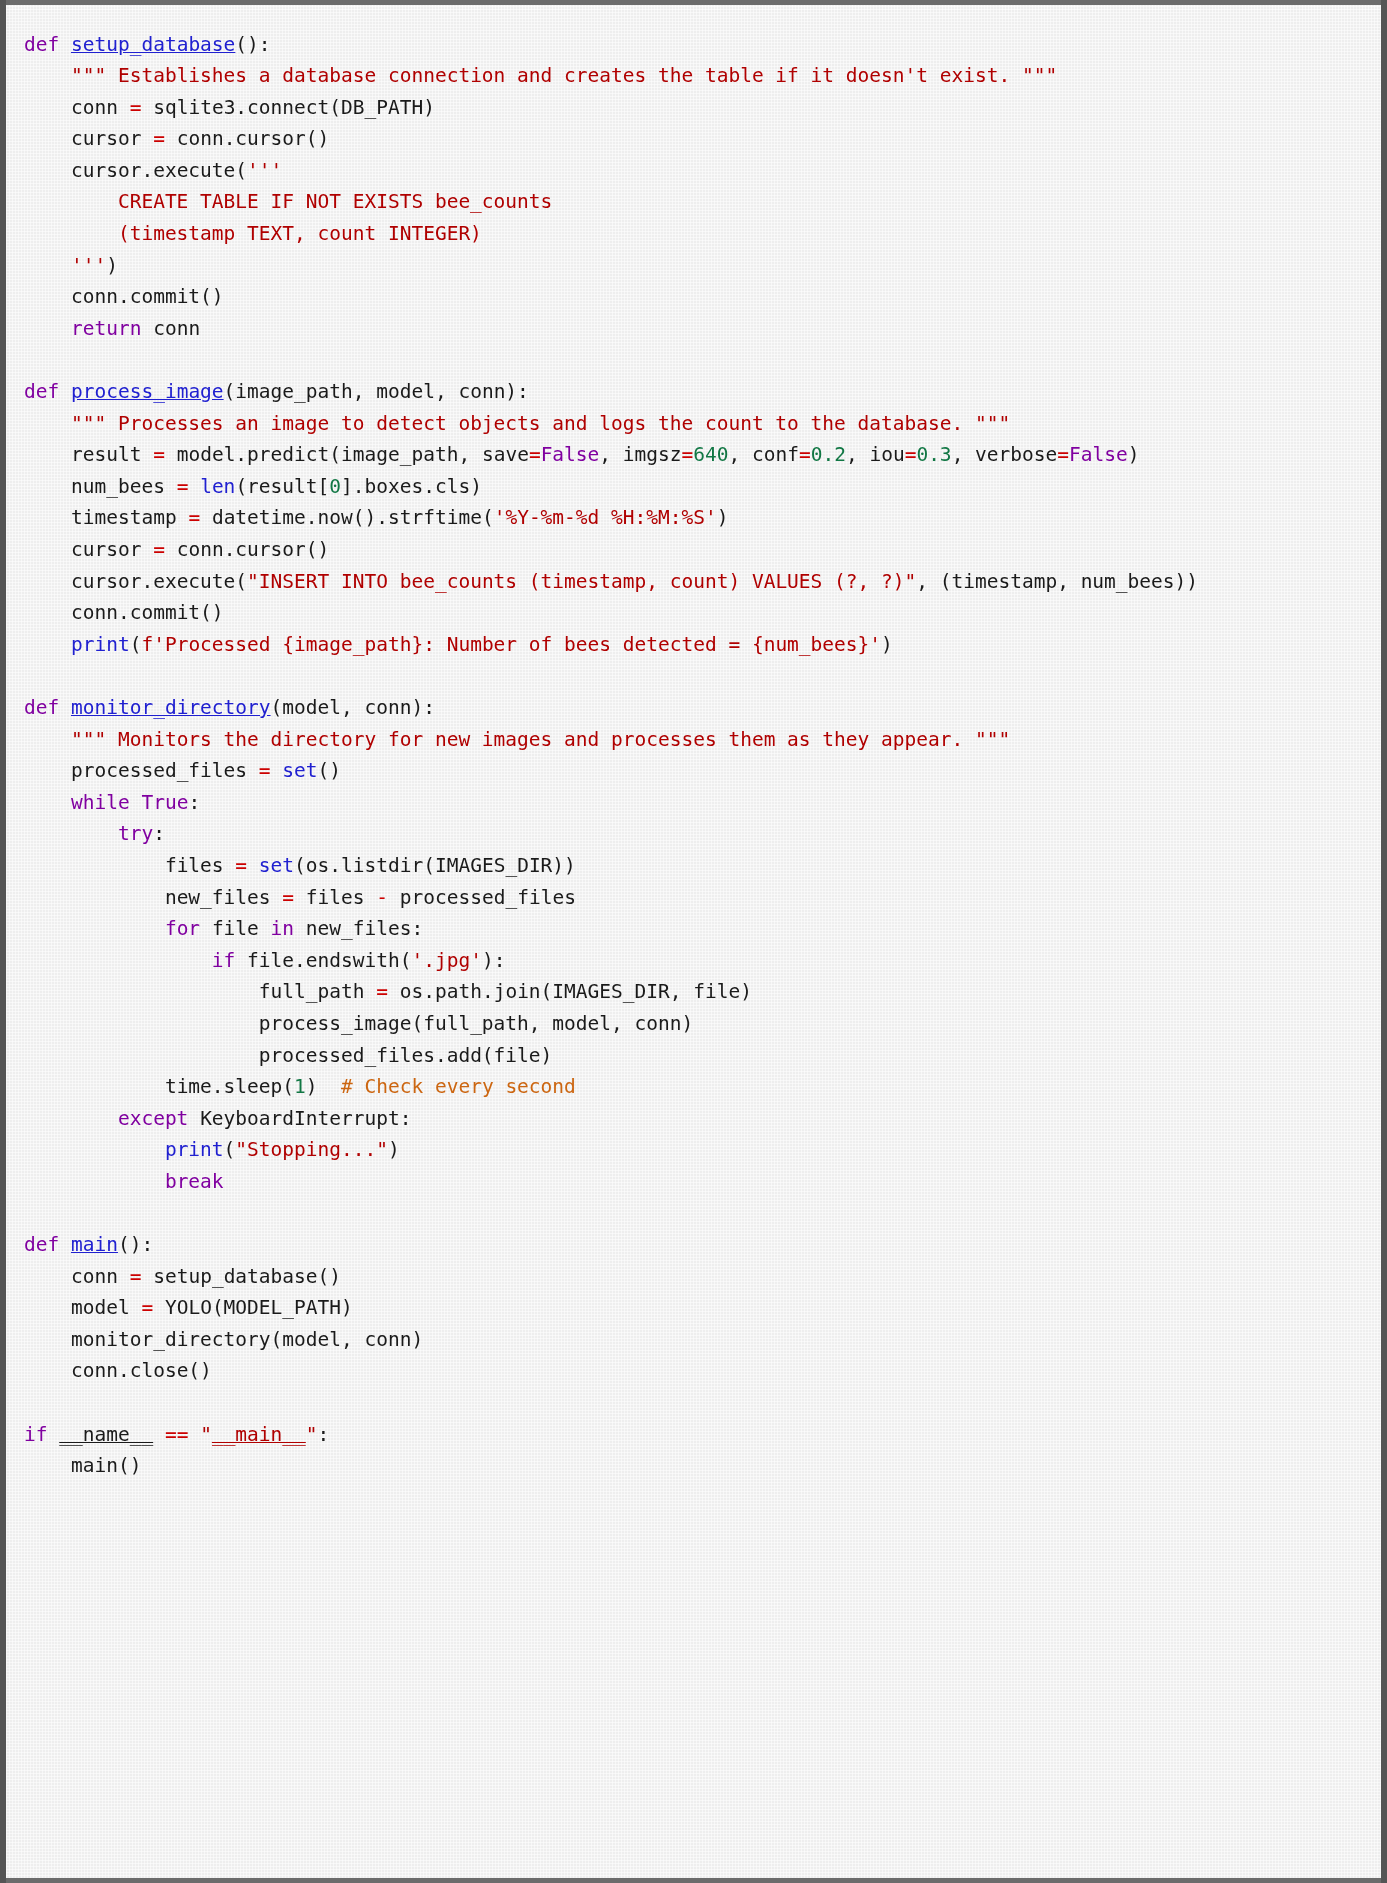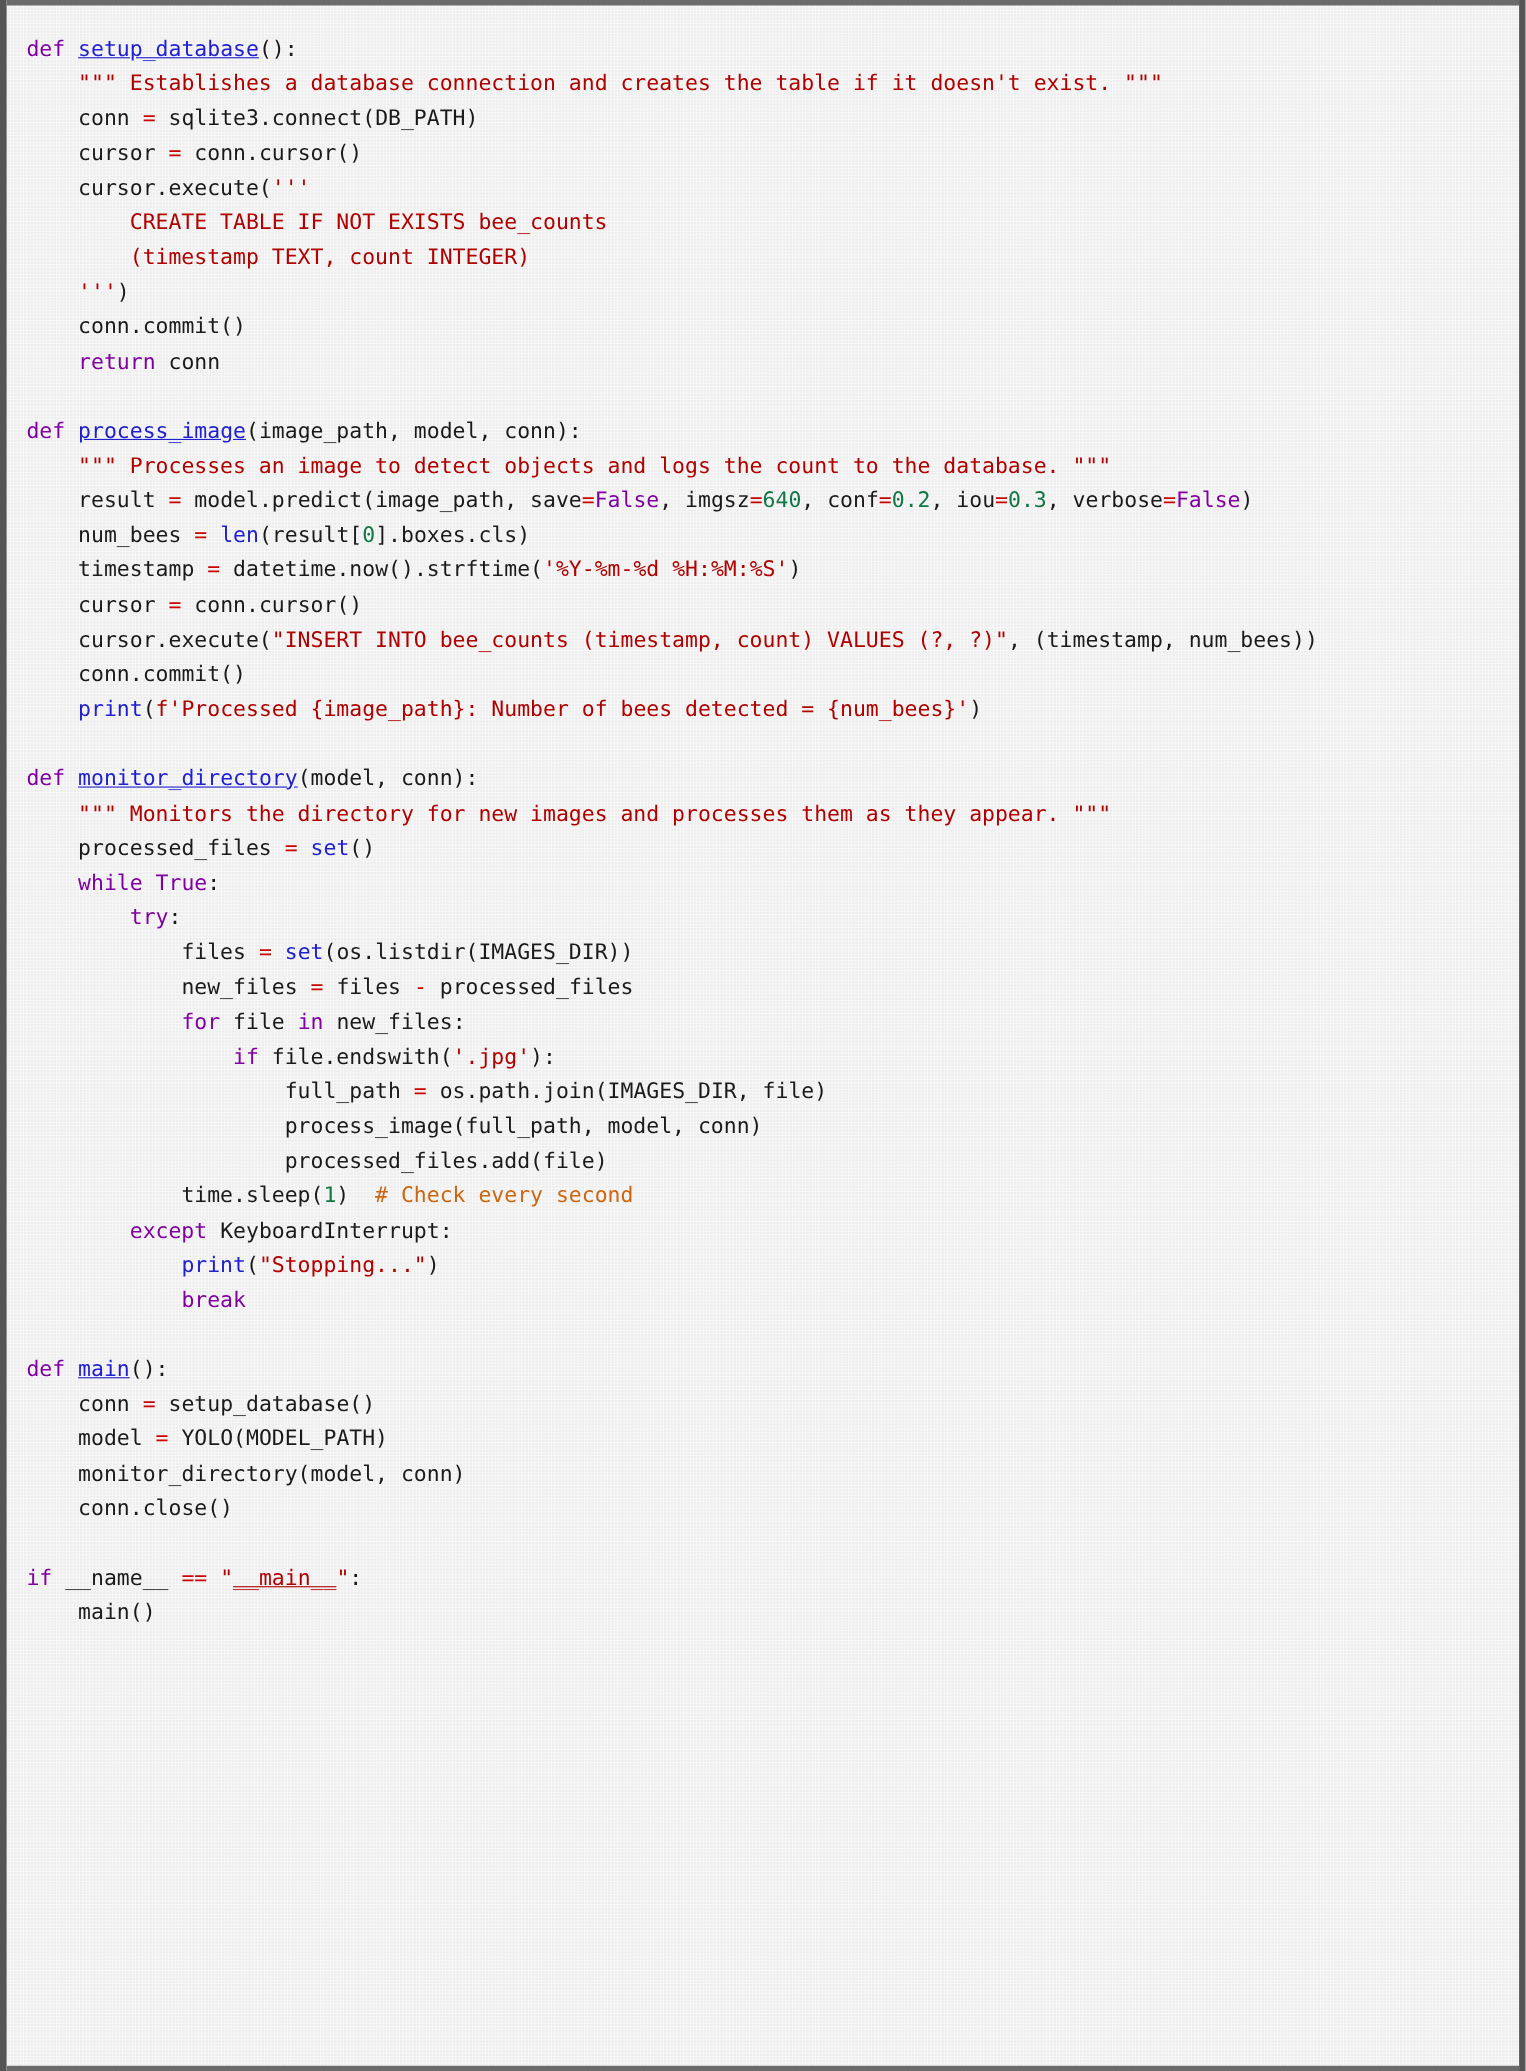--- a/index.html
+++ b/index.html
@@ -54,21 +54,21 @@
 
   
   .kw   { color: #8000a0; }          
   .fn   { color: #2020d0; text-decoration: underline; }  
   .bi   { color: #2020d0; }          
   .str  { color: #b00000; }          
   .num  { color: #117744; }          
   .op   { color: #cc0000; }          
   .cm   { color: #cc6611; }          
   .dun  { color: #b00000; text-decoration: underline; }  
-  .nm   { color: #1a1a1a; }  
+  .nm   { color: #1a1a1a; text-decoration: underline; }  
   .pl   { color: #1a1a1a; }          
 </style>
 </head>
 <body>
 
 <div id="code-page" style="background-color: rgb(238, 238, 238);">
   <pre id="code-block"><span class="ln"><span class="kw" style="color: rgb(128, 0, 160);">def</span> <span class="fn" style="color: rgb(32, 32, 208);">setup_database</span><span class="pl" style="color: rgb(26, 26, 26);">():</span></span><span class="ln">    <span class="str" style="color: rgb(176, 0, 0);">""" Establishes a database connection and creates the table if it doesn't exist. """</span></span><span class="ln">    <span class="pl" style="color: rgb(26, 26, 26);">conn</span> <span class="op" style="color: rgb(204, 0, 0);">=</span> <span class="pl" style="color: rgb(26, 26, 26);">sqlite3.connect(DB_PATH)</span></span><span class="ln">    <span class="pl" style="color: rgb(26, 26, 26);">cursor</span> <span class="op" style="color: rgb(204, 0, 0);">=</span> <span class="pl" style="color: rgb(26, 26, 26);">conn.cursor()</span></span><span class="ln">    <span class="pl" style="color: rgb(26, 26, 26);">cursor.execute(</span><span class="str" style="color: rgb(176, 0, 0);">'''</span></span><span class="ln"><span class="str" style="color: rgb(176, 0, 0);">        CREATE TABLE IF NOT EXISTS bee_counts</span></span><span class="ln"><span class="str" style="color: rgb(176, 0, 0);">        (timestamp TEXT, count INTEGER)</span></span><span class="ln">    <span class="str" style="color: rgb(176, 0, 0);">'''</span><span class="pl" style="color: rgb(26, 26, 26);">)</span></span><span class="ln">    <span class="pl" style="color: rgb(26, 26, 26);">conn.commit()</span></span><span class="ln">    <span class="kw" style="color: rgb(128, 0, 160);">return</span> <span class="pl" style="color: rgb(26, 26, 26);">conn</span></span><span class="ln"> </span><span class="ln"><span class="kw" style="color: rgb(128, 0, 160);">def</span> <span class="fn" style="color: rgb(32, 32, 208);">process_image</span><span class="pl" style="color: rgb(26, 26, 26);">(image_path, model, conn):</span></span><span class="ln">    <span class="str" style="color: rgb(176, 0, 0);">""" Processes an image to detect objects and logs the count to the database. """</span></span><span class="ln">    <span class="pl" style="color: rgb(26, 26, 26);">result</span> <span class="op" style="color: rgb(204, 0, 0);">=</span> <span class="pl" style="color: rgb(26, 26, 26);">model.predict(image_path, save</span><span class="op" style="color: rgb(204, 0, 0);">=</span><span class="kw" style="color: rgb(128, 0, 160);">False</span><span class="pl" style="color: rgb(26, 26, 26);">, imgsz</span><span class="op" style="color: rgb(204, 0, 0);">=</span><span class="num" style="color: rgb(17, 119, 68);">640</span><span class="pl" style="color: rgb(26, 26, 26);">, conf</span><span class="op" style="color: rgb(204, 0, 0);">=</span><span class="num" style="color: rgb(17, 119, 68);">0.2</span><span class="pl" style="color: rgb(26, 26, 26);">, iou</span><span class="op" style="color: rgb(204, 0, 0);">=</span><span class="num" style="color: rgb(17, 119, 68);">0.3</span><span class="pl" style="color: rgb(26, 26, 26);">, verbose</span><span class="op" style="color: rgb(204, 0, 0);">=</span><span class="kw" style="color: rgb(128, 0, 160);">False</span><span class="pl" style="color: rgb(26, 26, 26);">)</span></span><span class="ln">    <span class="pl" style="color: rgb(26, 26, 26);">num_bees</span> <span class="op" style="color: rgb(204, 0, 0);">=</span> <span class="bi" style="color: rgb(32, 32, 208);">len</span><span class="pl" style="color: rgb(26, 26, 26);">(result[</span><span class="num" style="color: rgb(17, 119, 68);">0</span><span class="pl" style="color: rgb(26, 26, 26);">].boxes.cls)</span></span><span class="ln">    <span class="pl" style="color: rgb(26, 26, 26);">timestamp</span> <span class="op" style="color: rgb(204, 0, 0);">=</span> <span class="pl" style="color: rgb(26, 26, 26);">datetime.now().strftime(</span><span class="str" style="color: rgb(176, 0, 0);">'%Y-%m-%d %H:%M:%S'</span><span class="pl" style="color: rgb(26, 26, 26);">)</span></span><span class="ln">    <span class="pl" style="color: rgb(26, 26, 26);">cursor</span> <span class="op" style="color: rgb(204, 0, 0);">=</span> <span class="pl" style="color: rgb(26, 26, 26);">conn.cursor()</span></span><span class="ln">    <span class="pl" style="color: rgb(26, 26, 26);">cursor.execute(</span><span class="str" style="color: rgb(176, 0, 0);">"INSERT INTO bee_counts (timestamp, count) VALUES (?, ?)"</span><span class="pl" style="color: rgb(26, 26, 26);">, (timestamp, num_bees))</span></span><span class="ln">    <span class="pl" style="color: rgb(26, 26, 26);">conn.commit()</span></span><span class="ln">    <span class="bi" style="color: rgb(32, 32, 208);">print</span><span class="pl" style="color: rgb(26, 26, 26);">(</span><span class="str" style="color: rgb(176, 0, 0);">f'Processed {image_path}: Number of bees detected = {num_bees}'</span><span class="pl" style="color: rgb(26, 26, 26);">)</span></span><span class="ln"> </span><span class="ln"><span class="kw" style="color: rgb(128, 0, 160);">def</span> <span class="fn" style="color: rgb(32, 32, 208);">monitor_directory</span><span class="pl" style="color: rgb(26, 26, 26);">(model, conn):</span></span><span class="ln">    <span class="str" style="color: rgb(176, 0, 0);">""" Monitors the directory for new images and processes them as they appear. """</span></span><span class="ln">    <span class="pl" style="color: rgb(26, 26, 26);">processed_files</span> <span class="op" style="color: rgb(204, 0, 0);">=</span> <span class="bi" style="color: rgb(32, 32, 208);">set</span><span class="pl" style="color: rgb(26, 26, 26);">()</span></span><span class="ln">    <span class="kw" style="color: rgb(128, 0, 160);">while</span> <span class="kw" style="color: rgb(128, 0, 160);">True</span><span class="pl" style="color: rgb(26, 26, 26);">:</span></span><span class="ln">        <span class="kw" style="color: rgb(128, 0, 160);">try</span><span class="pl" style="color: rgb(26, 26, 26);">:</span></span><span class="ln">            <span class="pl" style="color: rgb(26, 26, 26);">files</span> <span class="op" style="color: rgb(204, 0, 0);">=</span> <span class="bi" style="color: rgb(32, 32, 208);">set</span><span class="pl" style="color: rgb(26, 26, 26);">(os.listdir(IMAGES_DIR))</span></span><span class="ln">            <span class="pl" style="color: rgb(26, 26, 26);">new_files</span> <span class="op" style="color: rgb(204, 0, 0);">=</span> <span class="pl" style="color: rgb(26, 26, 26);">files</span> <span class="op" style="color: rgb(204, 0, 0);">-</span> <span class="pl" style="color: rgb(26, 26, 26);">processed_files</span></span><span class="ln">            <span class="kw" style="color: rgb(128, 0, 160);">for</span> <span class="pl" style="color: rgb(26, 26, 26);">file</span> <span class="kw" style="color: rgb(128, 0, 160);">in</span> <span class="pl" style="color: rgb(26, 26, 26);">new_files:</span></span><span class="ln">                <span class="kw" style="color: rgb(128, 0, 160);">if</span> <span class="pl" style="color: rgb(26, 26, 26);">file.endswith(</span><span class="str" style="color: rgb(176, 0, 0);">'.jpg'</span><span class="pl" style="color: rgb(26, 26, 26);">):</span></span><span class="ln">                    <span class="pl" style="color: rgb(26, 26, 26);">full_path</span> <span class="op" style="color: rgb(204, 0, 0);">=</span> <span class="pl" style="color: rgb(26, 26, 26);">os.path.join(IMAGES_DIR, file)</span></span><span class="ln">                    <span class="pl" style="color: rgb(26, 26, 26);">process_image(full_path, model, conn)</span></span><span class="ln">                    <span class="pl" style="color: rgb(26, 26, 26);">processed_files.add(file)</span></span><span class="ln">            <span class="pl" style="color: rgb(26, 26, 26);">time.sleep(</span><span class="num" style="color: rgb(17, 119, 68);">1</span><span class="pl" style="color: rgb(26, 26, 26);">)</span>  <span class="cm" style="color: rgb(204, 102, 17);"># Check every second</span></span><span class="ln">        <span class="kw" style="color: rgb(128, 0, 160);">except</span> <span class="pl" style="color: rgb(26, 26, 26);">KeyboardInterrupt:</span></span><span class="ln">            <span class="bi" style="color: rgb(32, 32, 208);">print</span><span class="pl" style="color: rgb(26, 26, 26);">(</span><span class="str" style="color: rgb(176, 0, 0);">"Stopping..."</span><span class="pl" style="color: rgb(26, 26, 26);">)</span></span><span class="ln">            <span class="kw" style="color: rgb(128, 0, 160);">break</span></span><span class="ln"> </span><span class="ln"><span class="kw" style="color: rgb(128, 0, 160);">def</span> <span class="fn" style="color: rgb(32, 32, 208);">main</span><span class="pl" style="color: rgb(26, 26, 26);">():</span></span><span class="ln">    <span class="pl" style="color: rgb(26, 26, 26);">conn</span> <span class="op" style="color: rgb(204, 0, 0);">=</span> <span class="pl" style="color: rgb(26, 26, 26);">setup_database()</span></span><span class="ln">    <span class="pl" style="color: rgb(26, 26, 26);">model</span> <span class="op" style="color: rgb(204, 0, 0);">=</span> <span class="pl" style="color: rgb(26, 26, 26);">YOLO(MODEL_PATH)</span></span><span class="ln">    <span class="pl" style="color: rgb(26, 26, 26);">monitor_directory(model, conn)</span></span><span class="ln">    <span class="pl" style="color: rgb(26, 26, 26);">conn.close()</span></span><span class="ln"> </span><span class="ln"><span class="kw" style="color: rgb(128, 0, 160);">if</span> <span class="nm" style="color: rgb(26, 26, 26);">__name__</span> <span class="op" style="color: rgb(204, 0, 0);">==</span> <span class="str" style="color: rgb(176, 0, 0);">"</span><span class="dun" style="color: rgb(176, 0, 0);">__main__</span><span class="str" style="color: rgb(176, 0, 0);">"</span><span class="pl" style="color: rgb(26, 26, 26);">:</span></span><span class="ln">    <span class="pl" style="color: rgb(26, 26, 26);">main()</span></span></pre>
 </div>
 
 </body></html>

